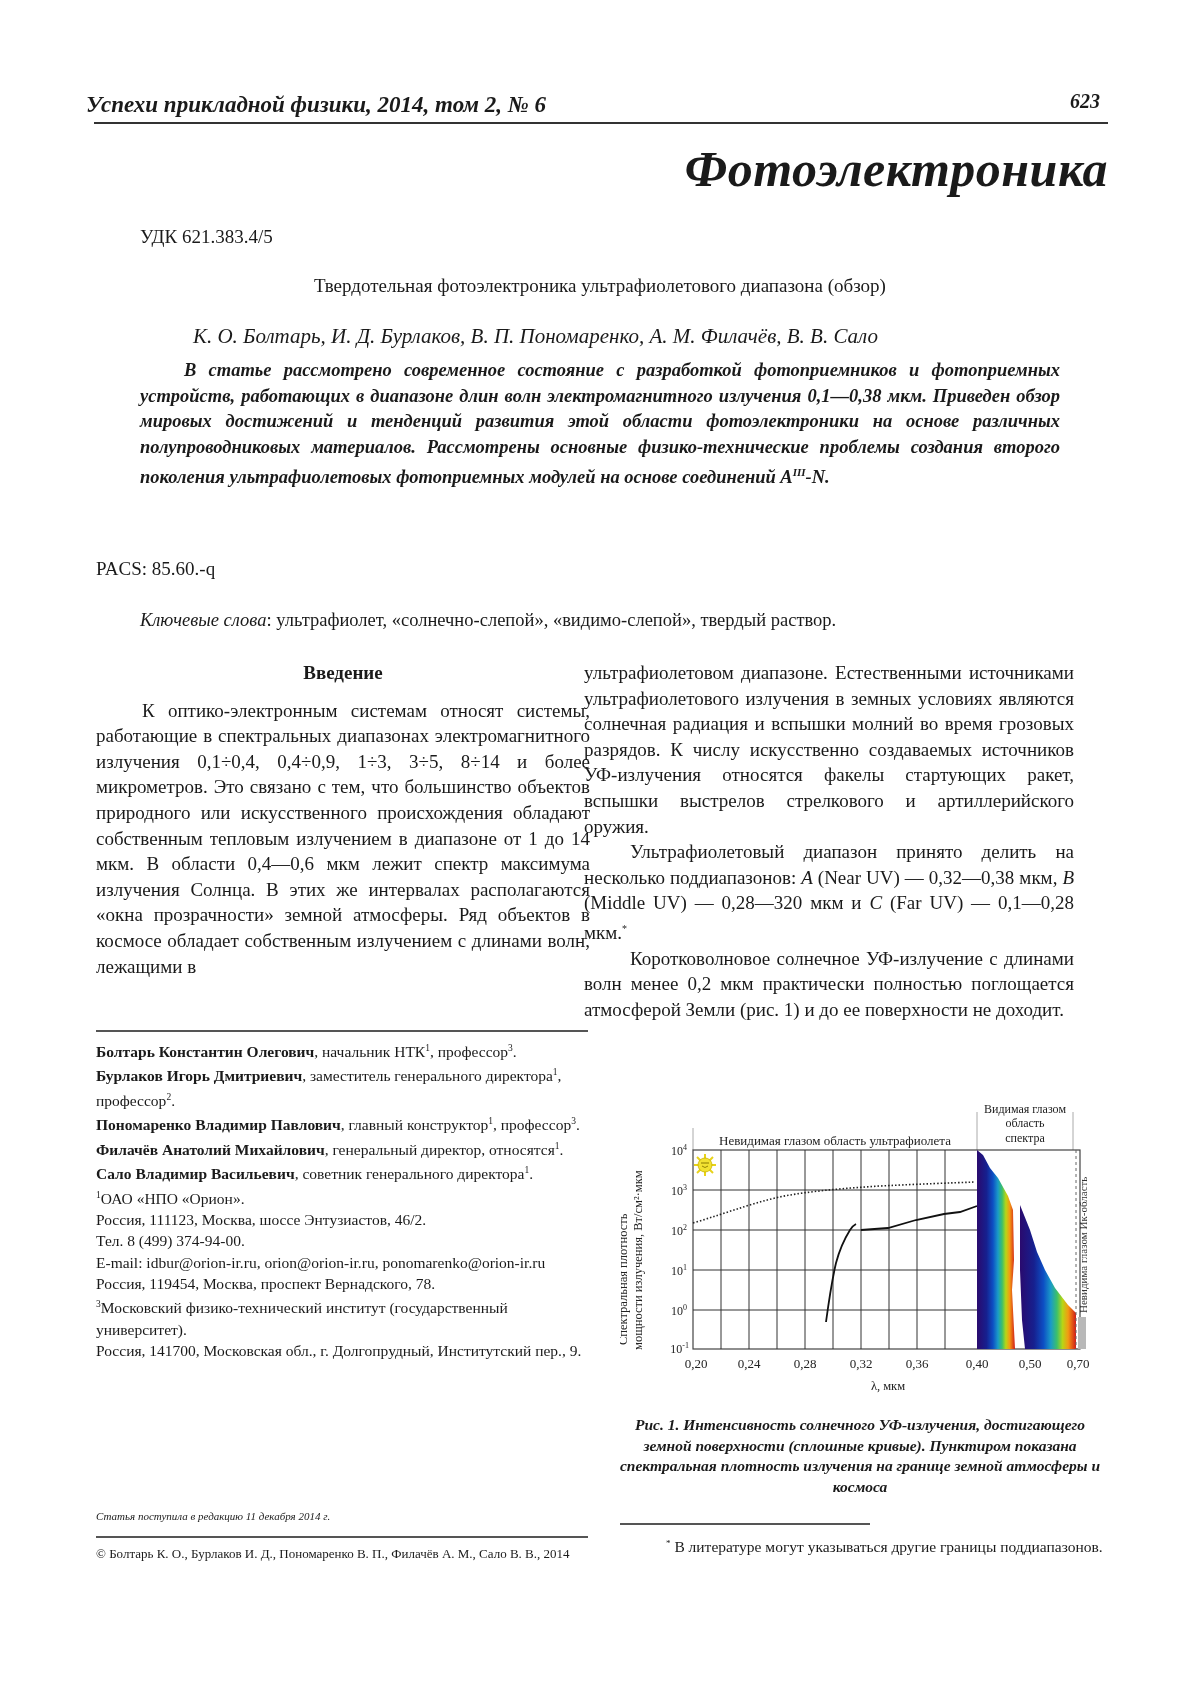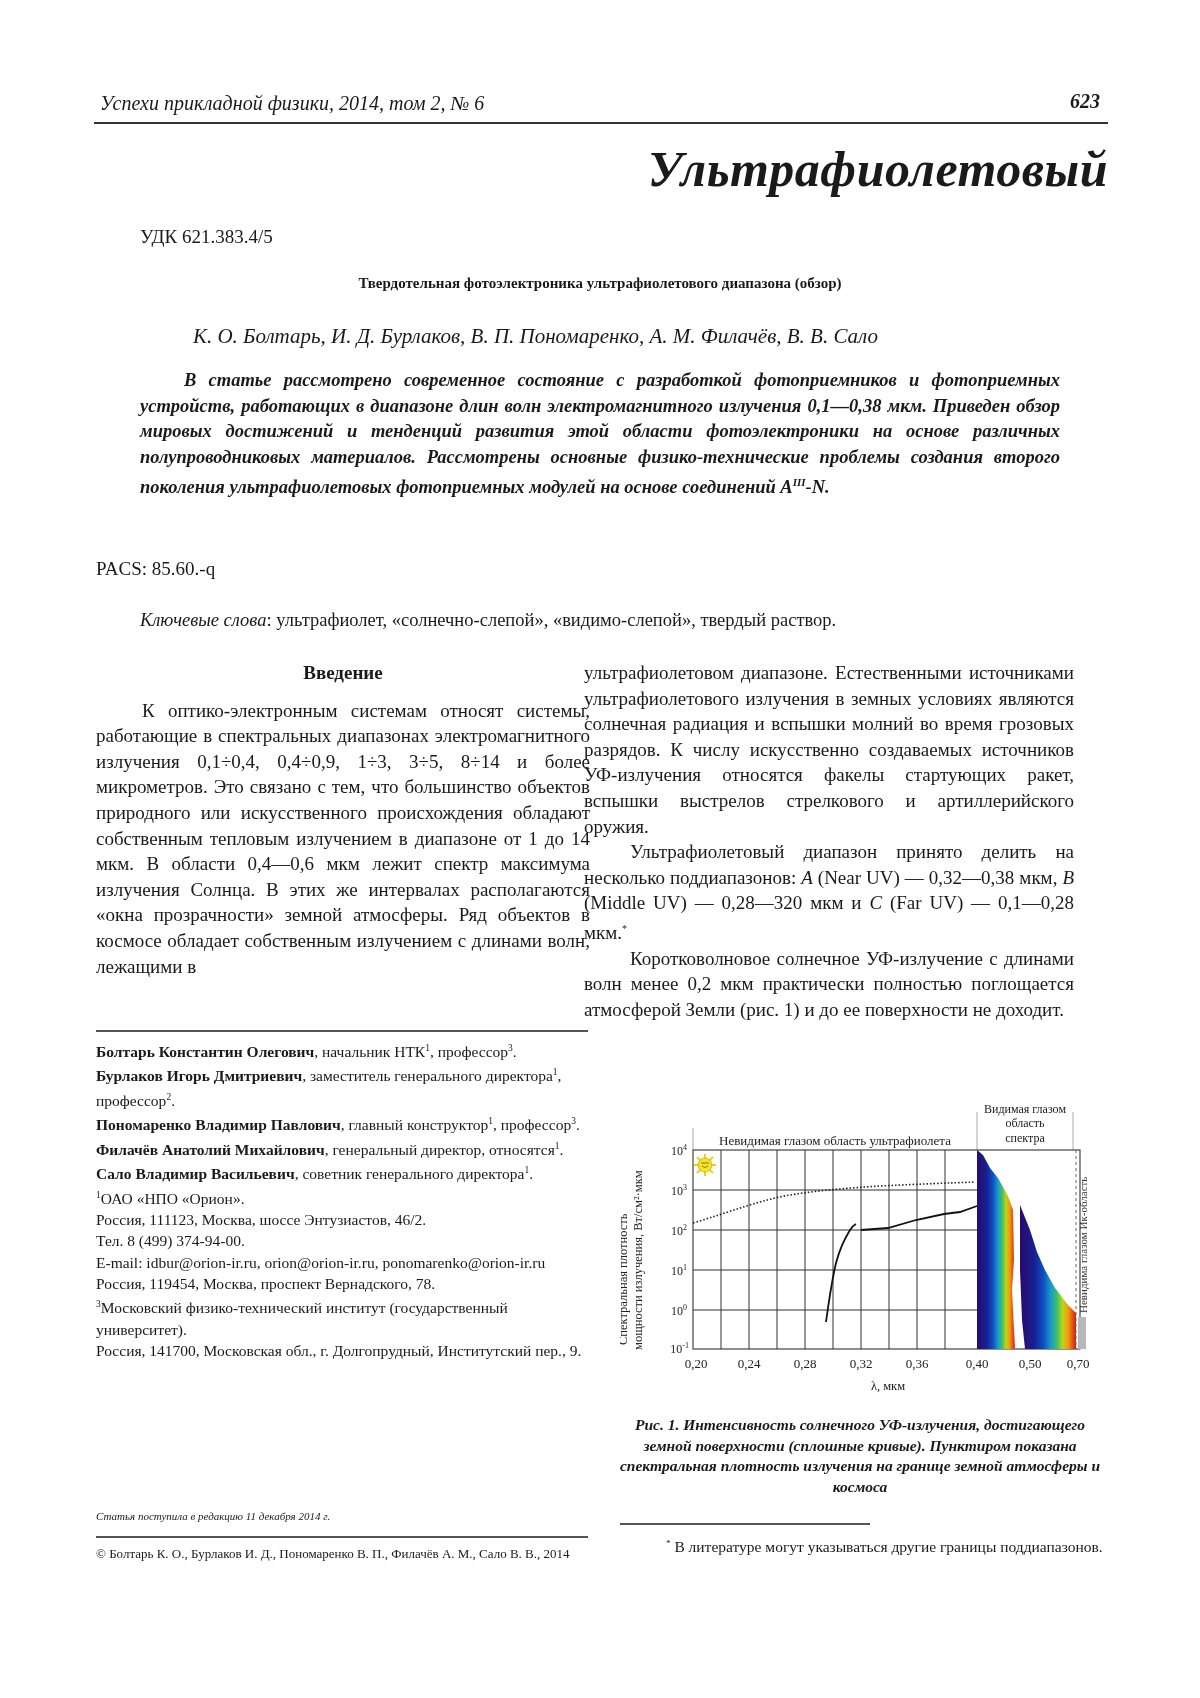--- a/index.html
+++ b/index.html
@@ -1,26 +1,26 @@
 <!DOCTYPE html>
 <html><head>
 <meta charset="utf-8">
 <style>
   html, body { margin:0; padding:0; background:#ffffff; }
   body { width:1200px; height:1698px; position:relative; overflow:hidden;
          font-family:"Liberation Serif", "DejaVu Serif", serif; color:#1a1a1a; }
   .abs { position:absolute; }
-  .running-head { left:100px; top:92px; font-style:italic; font-weight:normal; font-size:20px; }
+  .running-head { left:86px; top:92px; font-style:italic; font-weight:bold; font-size:23px; }
   .page-num { right:100px; top:90px; font-style:italic; font-weight:bold; font-size:20px; }
   .head-rule { left:94px; top:122px; width:1014px; height:2px; background:#333; }
   .section-title { right:92px; top:140px; font-style:italic; font-weight:bold; font-size:50px; letter-spacing:0.5px; }
   .udk { left:96px; top:226px; font-size:19px;margin-left:44px; }
-  .title { left:0; width:1200px; top:275px; text-align:center; font-weight:bold; font-size:15px; }
+  .title { left:0; width:1200px; top:275px; text-align:center; font-weight:normal; font-size:19px; }
   .authors { left:0; width:1071px; top:324px; text-align:center; font-style:italic; font-size:21px; }
-  .abstract { left:140px; width:920px; top:368px; font-style:italic; font-weight:bold; font-size:18.5px;
+  .abstract { left:140px; width:920px; top:358px; font-style:italic; font-weight:bold; font-size:18.5px;
               line-height:25.6px; text-align:justify; text-indent:44px; }
   .abstract sup { font-size:11px; }
   .pacs { left:96px; top:558px; font-size:19px; }
   .keywords { left:140px; top:610px; font-size:18.5px; }
   .keywords .kw-label { font-style:italic; }
   .col { font-size:19px; line-height:25.6px; text-align:justify; }
   .col-left { left:96px; width:494px; top:660px; }
   .col-right { left:584px; width:490px; top:660px; }
   .intro-heading { text-align:center; font-weight:bold; font-size:19px; margin-bottom:12px; }
   .para { text-indent:46px; margin:0; }
@@ -38,21 +38,21 @@
   .footnote { left:620px; width:488px; top:1533px; font-size:15.5px; line-height:21px; text-align:justify; text-indent:46px; }
   .footnote sup { font-size:9px; }
   svg text { font-family:"Liberation Serif", "DejaVu Serif", serif; }
 </style>
 </head>
 <body>
 
 <div class="abs running-head">Успехи прикладной физики, 2014, том 2, № 6</div>
 <div class="abs page-num">623</div>
 <div class="abs head-rule"></div>
-<div class="abs section-title">Ультрафиолетовый</div>
+<div class="abs section-title">Фотоэлектроника</div>
 
 <div class="abs udk">УДК 621.383.4/5</div>
 <div class="abs title">Твердотельная фотоэлектроника ультрафиолетового диапазона (обзор)</div>
 <div class="abs authors">К. О. Болтарь, И. Д. Бурлаков, В. П. Пономаренко, А. М. Филачёв, В. В. Сало</div>
 
 <div class="abs abstract">
   <span>В статье рассмотрено современное состояние с разработкой фотоприемников и фотоприемных устройств, работающих в диапазоне длин волн электромагнитного излучения 0,1—0,38 мкм. Приведен обзор мировых достижений и тенденций развития этой области фотоэлектроники на основе различных полупроводниковых материалов. Рассмотрены основные физико-технические проблемы создания второго поколения ультрафиолетовых фотоприемных модулей на основе соединений A</span><sup>III</sup><span>-N.</span>
 </div>
 
 <div class="abs pacs">PACS: 85.60.-q</div>

